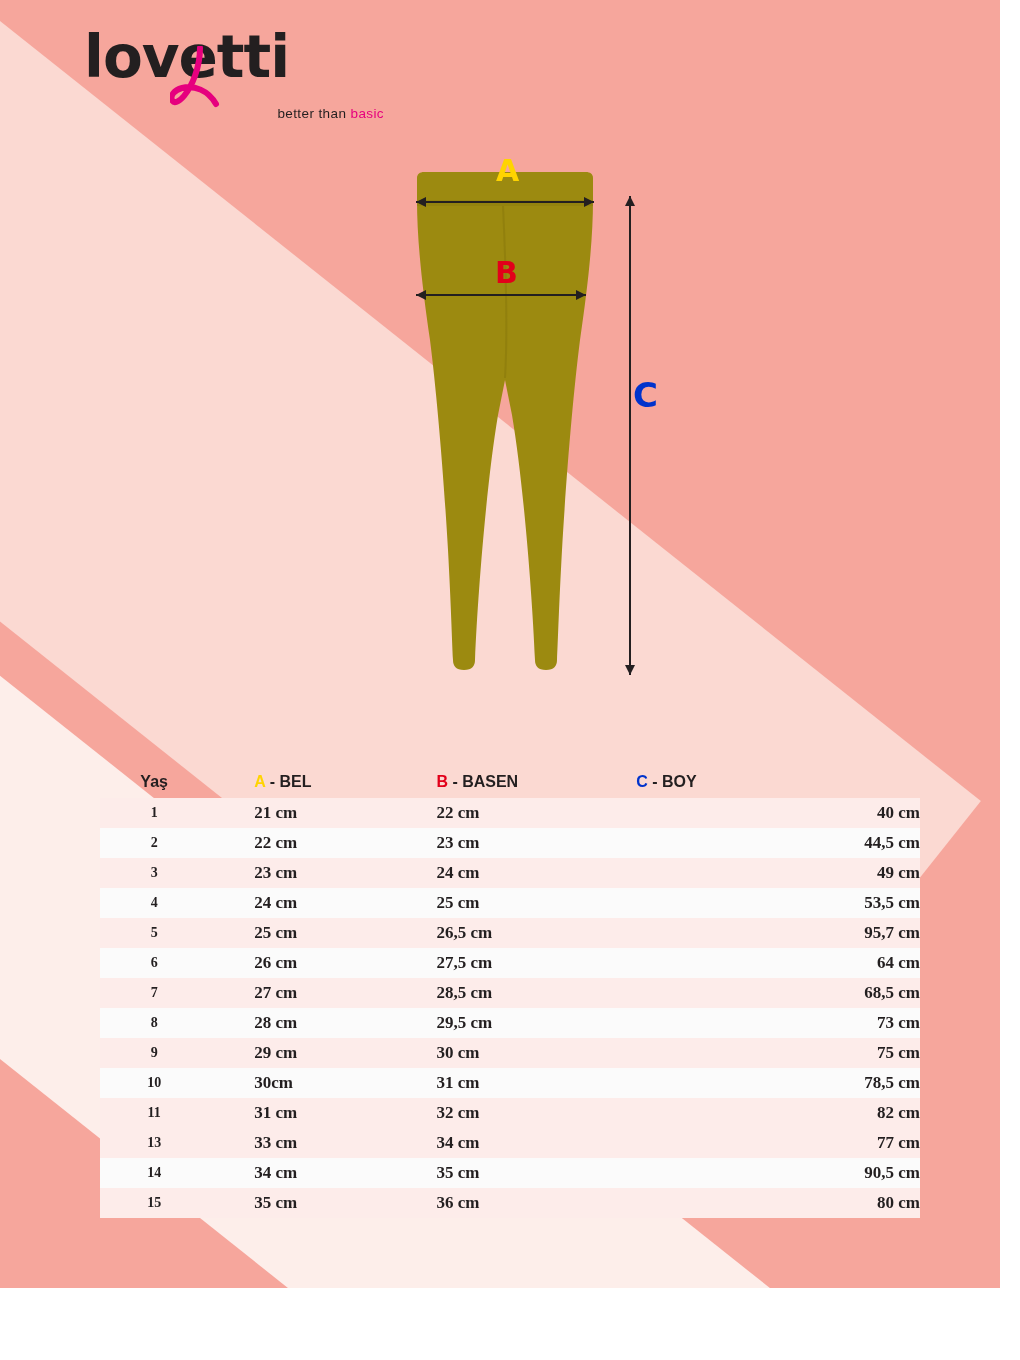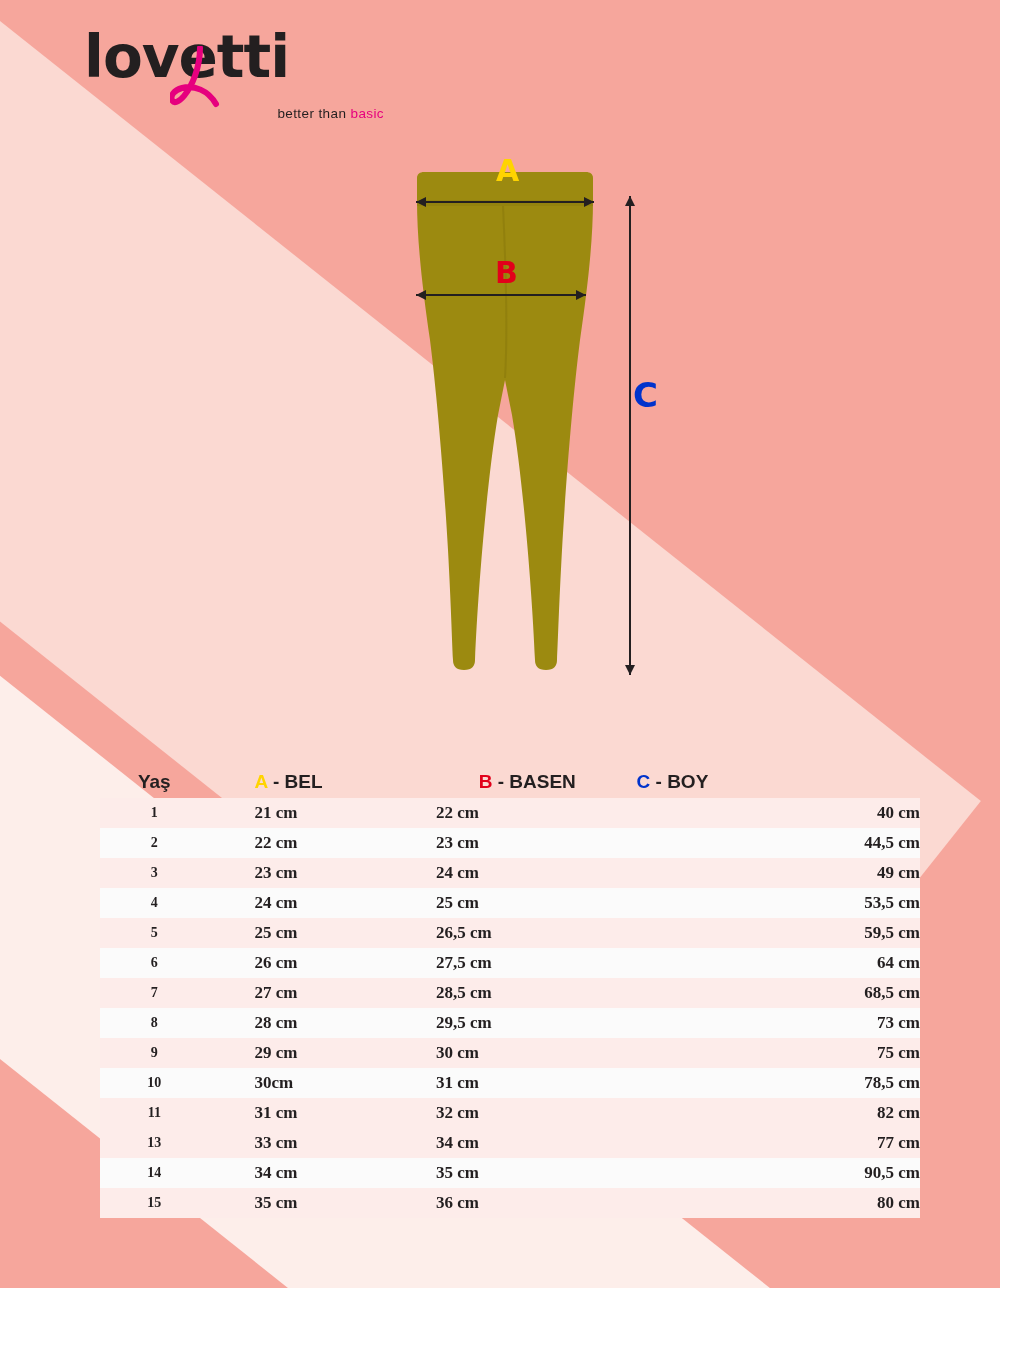--- a/index.html
+++ b/index.html
@@ -151,34 +151,34 @@
     border-collapse: collapse;
     font-family: "Liberation Serif", serif;
   }
   #size-table th, #size-table td {
     padding: 0;
     border: none;
   }
   #size-table thead th {
     height: 33px;
     font-family: "Liberation Sans", sans-serif;
-    font-size: 19px;
+    font-size: 16px;
     font-weight: 700;
     color: #231f20;
     text-align: left;
     background: transparent;
     margin-top: 12px;
   }
   #size-table thead th.col-age {
     text-align: center;
     width: 120px;
     padding-left: 0;
   }
   #size-table thead th.col-a { width: 180px; padding-left: 46px; }
-  #size-table thead th.col-b { width: 200px; padding-left: 20px; text-align: center; }
+  #size-table thead th.col-b { width: 200px; padding-left: 20px; }
   #size-table thead th.col-c { width: 320px; padding-left: 18px; }
 
   #size-table thead .mark-a { color: #ffd400; font-weight: 700; }
   #size-table thead .mark-b { color: #e2001a; font-weight: 700; }
   #size-table thead .mark-c { color: #0033cc; font-weight: 700; }
 
   #size-table tbody tr { height: 30px; }
   #size-table tbody tr.odd { background: #fdecea; }
   #size-table tbody tr.even { background: #fbfbfb; }
 
@@ -304,21 +304,21 @@
       <tr class="even">
         <td class="age">4</td>
         <td class="va">24 cm</td>
         <td class="vb">25 cm</td>
         <td class="vc">53,5 cm</td>
       </tr>
       <tr class="odd">
         <td class="age">5</td>
         <td class="va">25 cm</td>
         <td class="vb">26,5 cm</td>
-        <td class="vc">59,5 cm</td>
+        <td class="vc">95,7 cm</td>
       </tr>
       <tr class="even">
         <td class="age">6</td>
         <td class="va">26 cm</td>
         <td class="vb">27,5 cm</td>
         <td class="vc">64 cm</td>
       </tr>
       <tr class="odd">
         <td class="age">7</td>
         <td class="va">27 cm</td>

